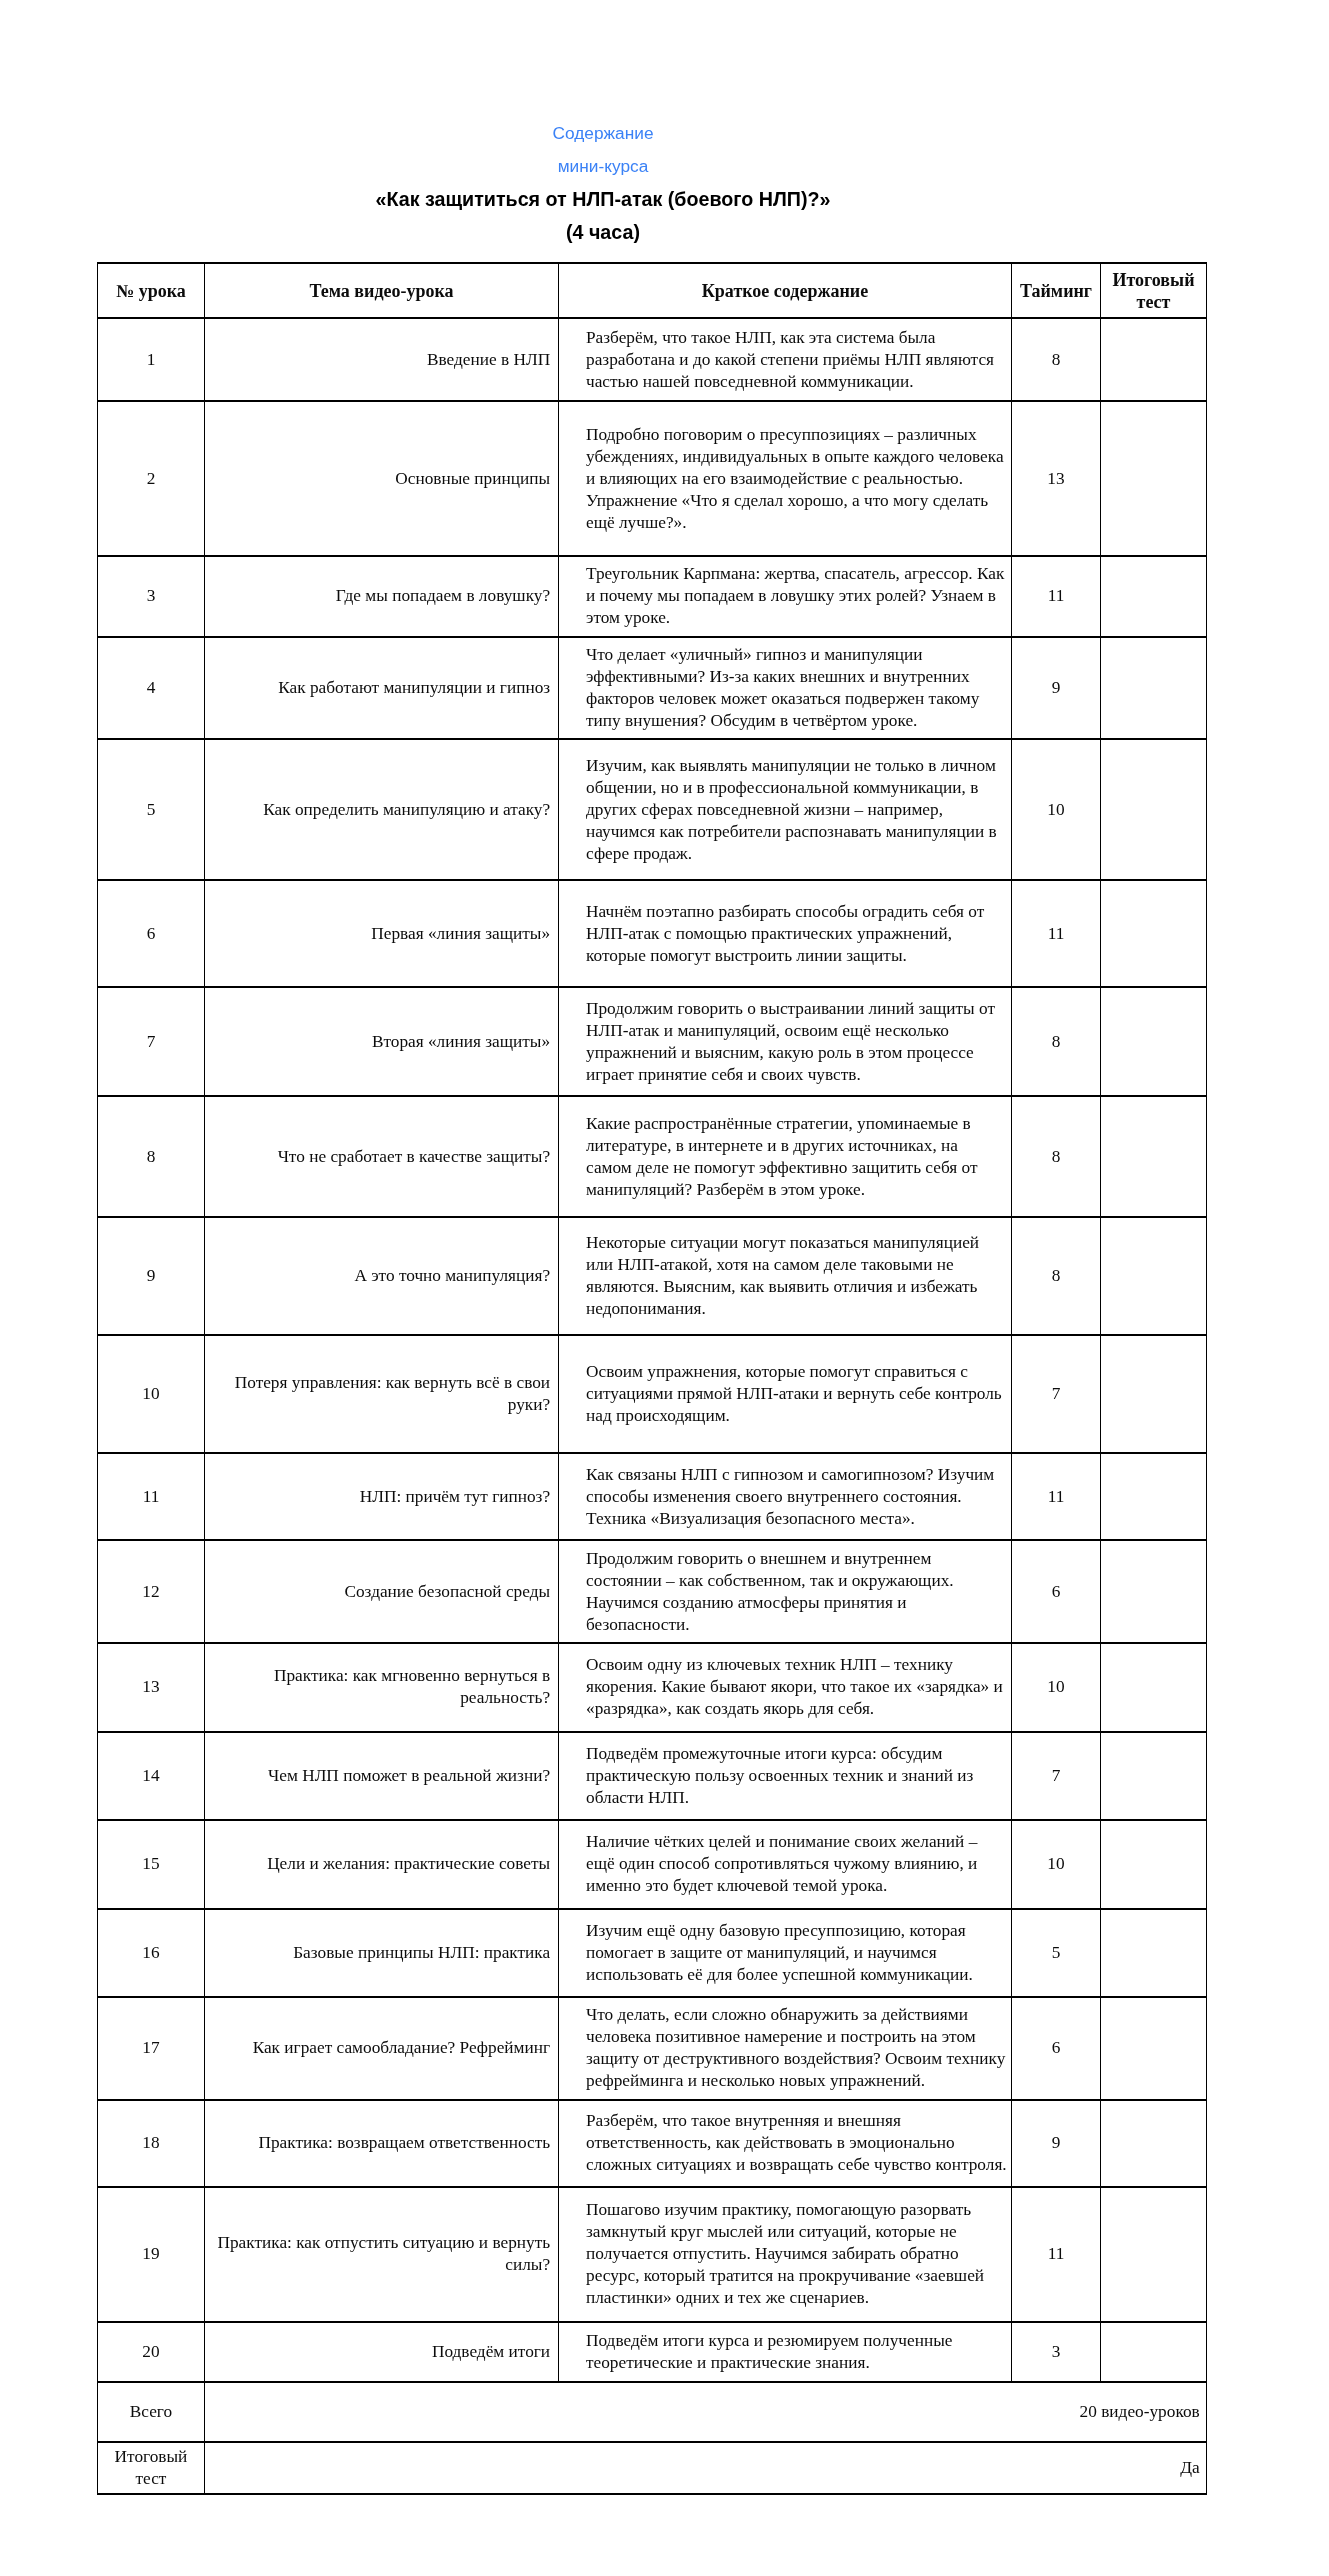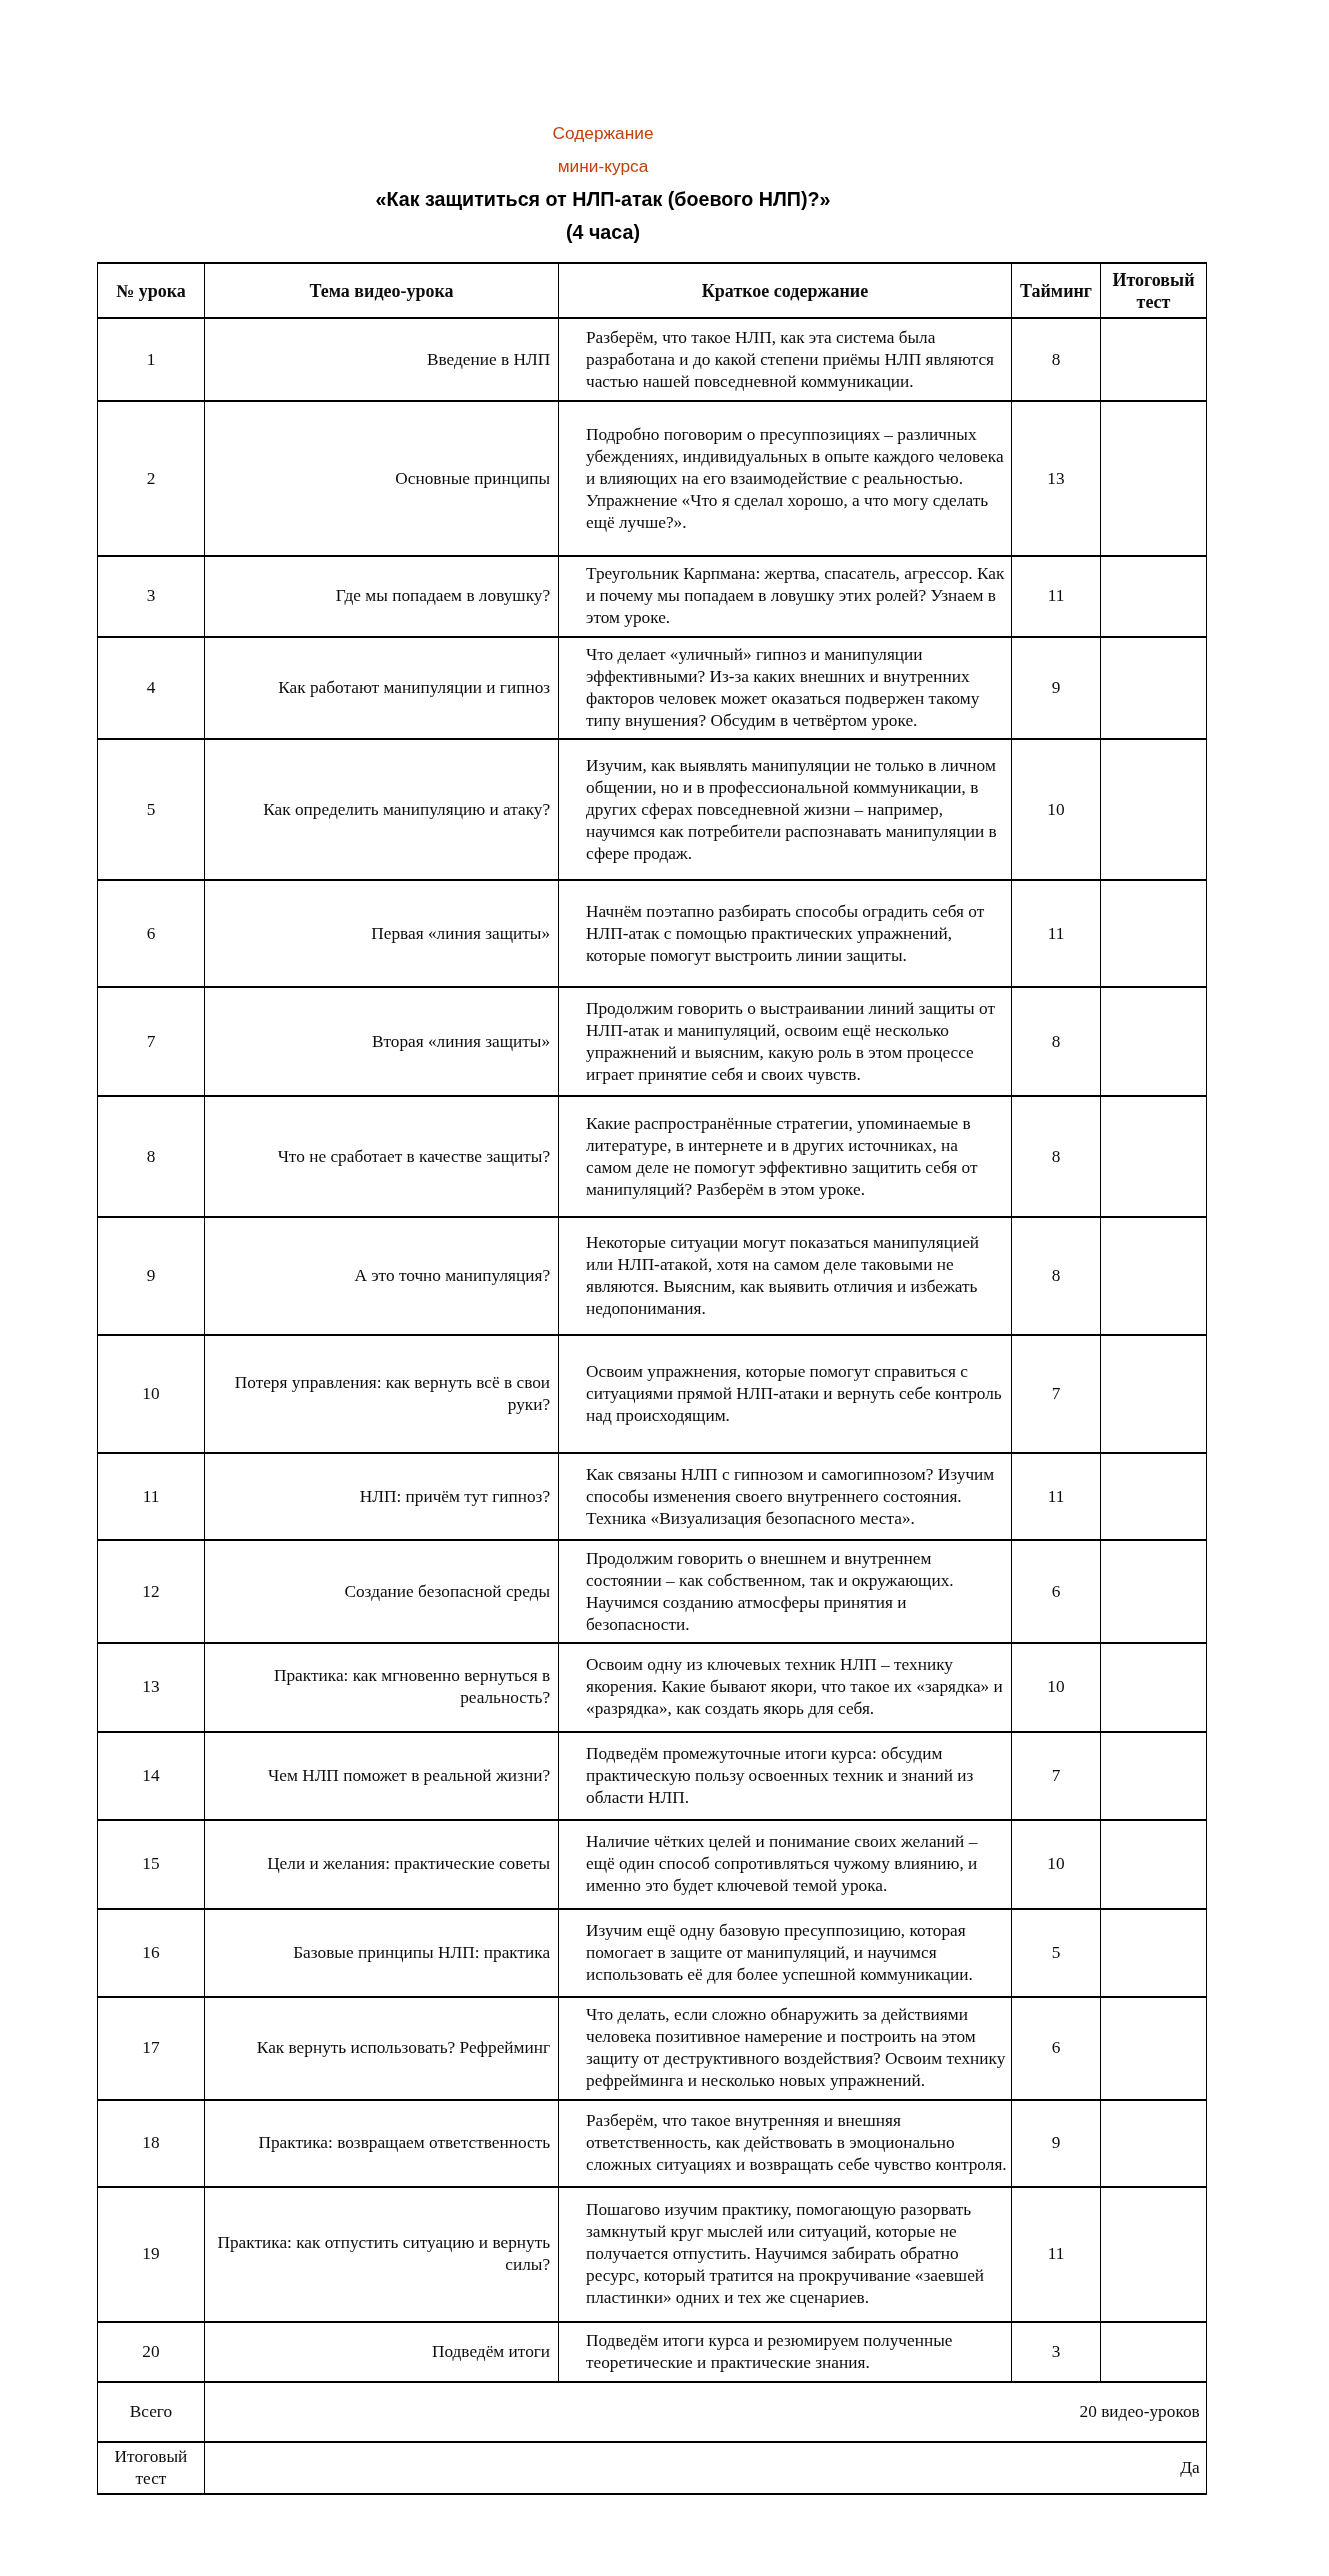--- a/index.html
+++ b/index.html
@@ -19,21 +19,21 @@
   .title-block {
     margin: 117px 0 0 97px;
     width: 1012px;           
     text-align: center;
     font-family: "Liberation Sans", "DejaVu Sans", sans-serif;
   }
   .t-line {
     height: 33px;
     line-height: 33px;
     font-size: 17.3px;
-    color: #c2410c;
+    color: #3b82f6;
   }
   .t-line.t-bold {
     font-size: 19.7px;
     font-weight: bold;
     color: #000000;
   }
 
   
   table.course-table {
     margin: 13.4px 0 0 97px;
@@ -263,21 +263,21 @@
   <tr class="lesson-row">
     <td class="c-num">16</td>
     <td class="c-topic">Базовые принципы НЛП: практика</td>
     <td class="c-summary">Изучим ещё одну базовую пресуппозицию, которая помогает в защите от манипуляций, и научимся использовать её для более успешной коммуникации.</td>
     <td class="c-timing">5</td>
     <td class="c-test"></td>
   </tr>
 
   <tr class="lesson-row">
     <td class="c-num">17</td>
-    <td class="c-topic">Как вернуть использовать? Рефрейминг</td>
+    <td class="c-topic">Как играет самообладание? Рефрейминг</td>
     <td class="c-summary">Что делать, если сложно обнаружить за действиями человека позитивное намерение и построить на этом защиту от деструктивного воздействия? Освоим технику рефрейминга и несколько новых упражнений.</td>
     <td class="c-timing">6</td>
     <td class="c-test"></td>
   </tr>
 
   <tr class="lesson-row">
     <td class="c-num">18</td>
     <td class="c-topic">Практика: возвращаем ответственность</td>
     <td class="c-summary">Разберём, что такое внутренняя и внешняя ответственность, как действовать в эмоционально сложных ситуациях и возвращать себе чувство контроля.</td>
     <td class="c-timing">9</td>

